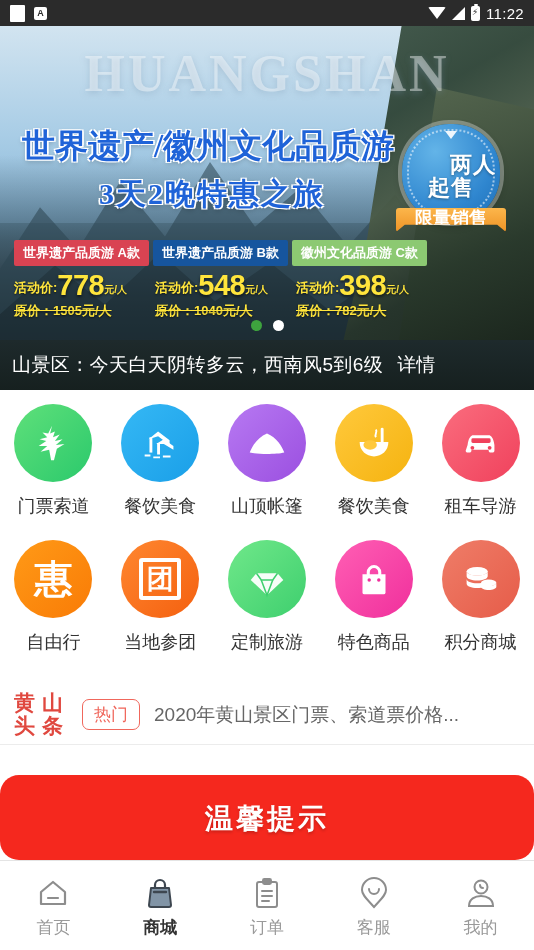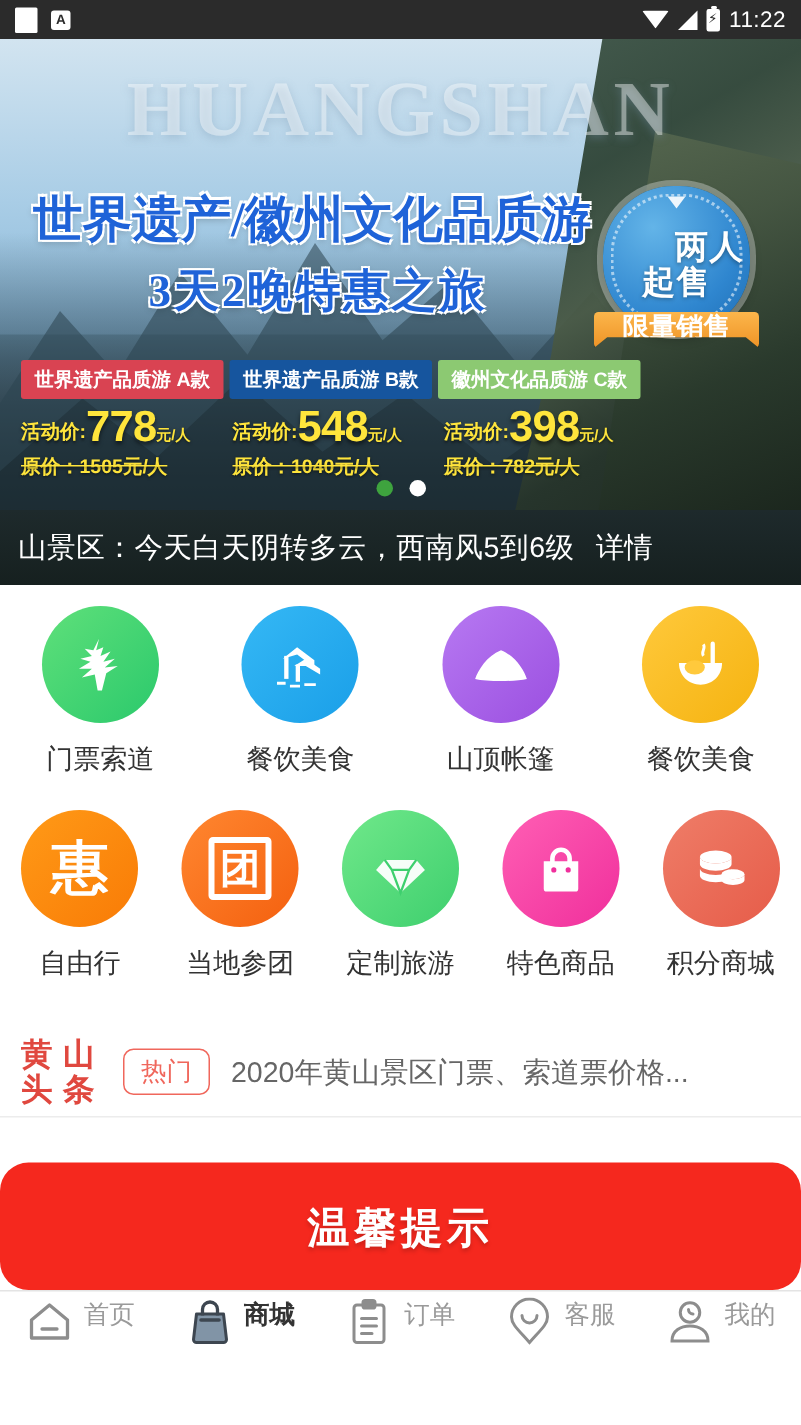--- a/index.html
+++ b/index.html
@@ -234,22 +234,22 @@
   .notice-b {
     color:#fff; font-size:19px; font-weight:bold; white-space:nowrap;
     margin-top:6px; font-family:"Liberation Serif","DejaVu Serif",serif;
   }
 
   
   .tabbar {
     position:absolute; bottom:0; left:0; right:0; height:90px;
     background:#fff; border-top:1px solid #e4e4e4; display:flex;
   }
-  .tab { flex:1; display:flex; flex-direction:row;
-    align-items:flex-start; justify-content:center; gap:7px; padding-top:4px; }
+  .tab { flex:1; display:flex; flex-direction:column;
+    align-items:center; justify-content:center; gap:7px; padding-top:4px; }
   .tab svg { width:32px; height:32px; }
   .tab-lbl { font-size:17px; color:#9a9a9a; }
   .tab.active .tab-lbl { color:#333; font-weight:bold; }
 </style>
 </head>
 <body>
 
 <div id="app">
 
   <div class="statusbar">
@@ -368,20 +368,31 @@
         <div class="gcircle" style="background: linear-gradient(135deg, rgb(255, 201, 60), rgb(245, 179, 16));">
           <svg viewBox="0 0 48 48">
             <path d="M9 23 h30 c0 9 -7 15 -15 15 S9 32 9 23 Z"></path>
             <ellipse cx="20" cy="26" rx="7" ry="5" fill="#ffc93c"></ellipse>
             <rect x="31" y="8" width="3" height="26" rx="1.5"></rect>
             <path d="M26 10 c2 3 -2 5 0 8" stroke="#fff" stroke-width="2" fill="none"></path>
           </svg>
         </div>
         <div class="glabel">餐饮美食</div>
       </div>
+      <div class="gitem">
+        <div class="gcircle" style="background: linear-gradient(135deg, rgb(250, 109, 126), rgb(240, 65, 92));">
+          <svg viewBox="0 0 48 48">
+            <path d="M10 26 c1 -7 3 -9 5 -10 h18 c2 1 4 3 5 10 v6 c0 1 -1 2 -2 2 h-2 c-1 0 -2 -1 -2 -2 v-1 H14 v1 c0 1 -1 2 -2 2 h-2 c-1 0 -2 -1 -2 -2 Z"></path>
+            <rect x="14" y="19" width="20" height="5" rx="1.5" fill="#f0415c"></rect>
+            <circle cx="15" cy="29" r="2" fill="#f0415c"></circle>
+            <circle cx="33" cy="29" r="2" fill="#f0415c"></circle>
+          </svg>
+        </div>
+        <div class="glabel">租车导游</div>
+      </div>
     </div>
 
     <div class="grid-row" style="margin-top:22px;">
       <div class="gitem">
         <div class="gcircle" style="background: linear-gradient(135deg, rgb(255, 154, 23), rgb(249, 123, 6));">
           <span class="gchar">惠</span>
         </div>
         <div class="glabel">自由行</div>
       </div>
       <div class="gitem">

